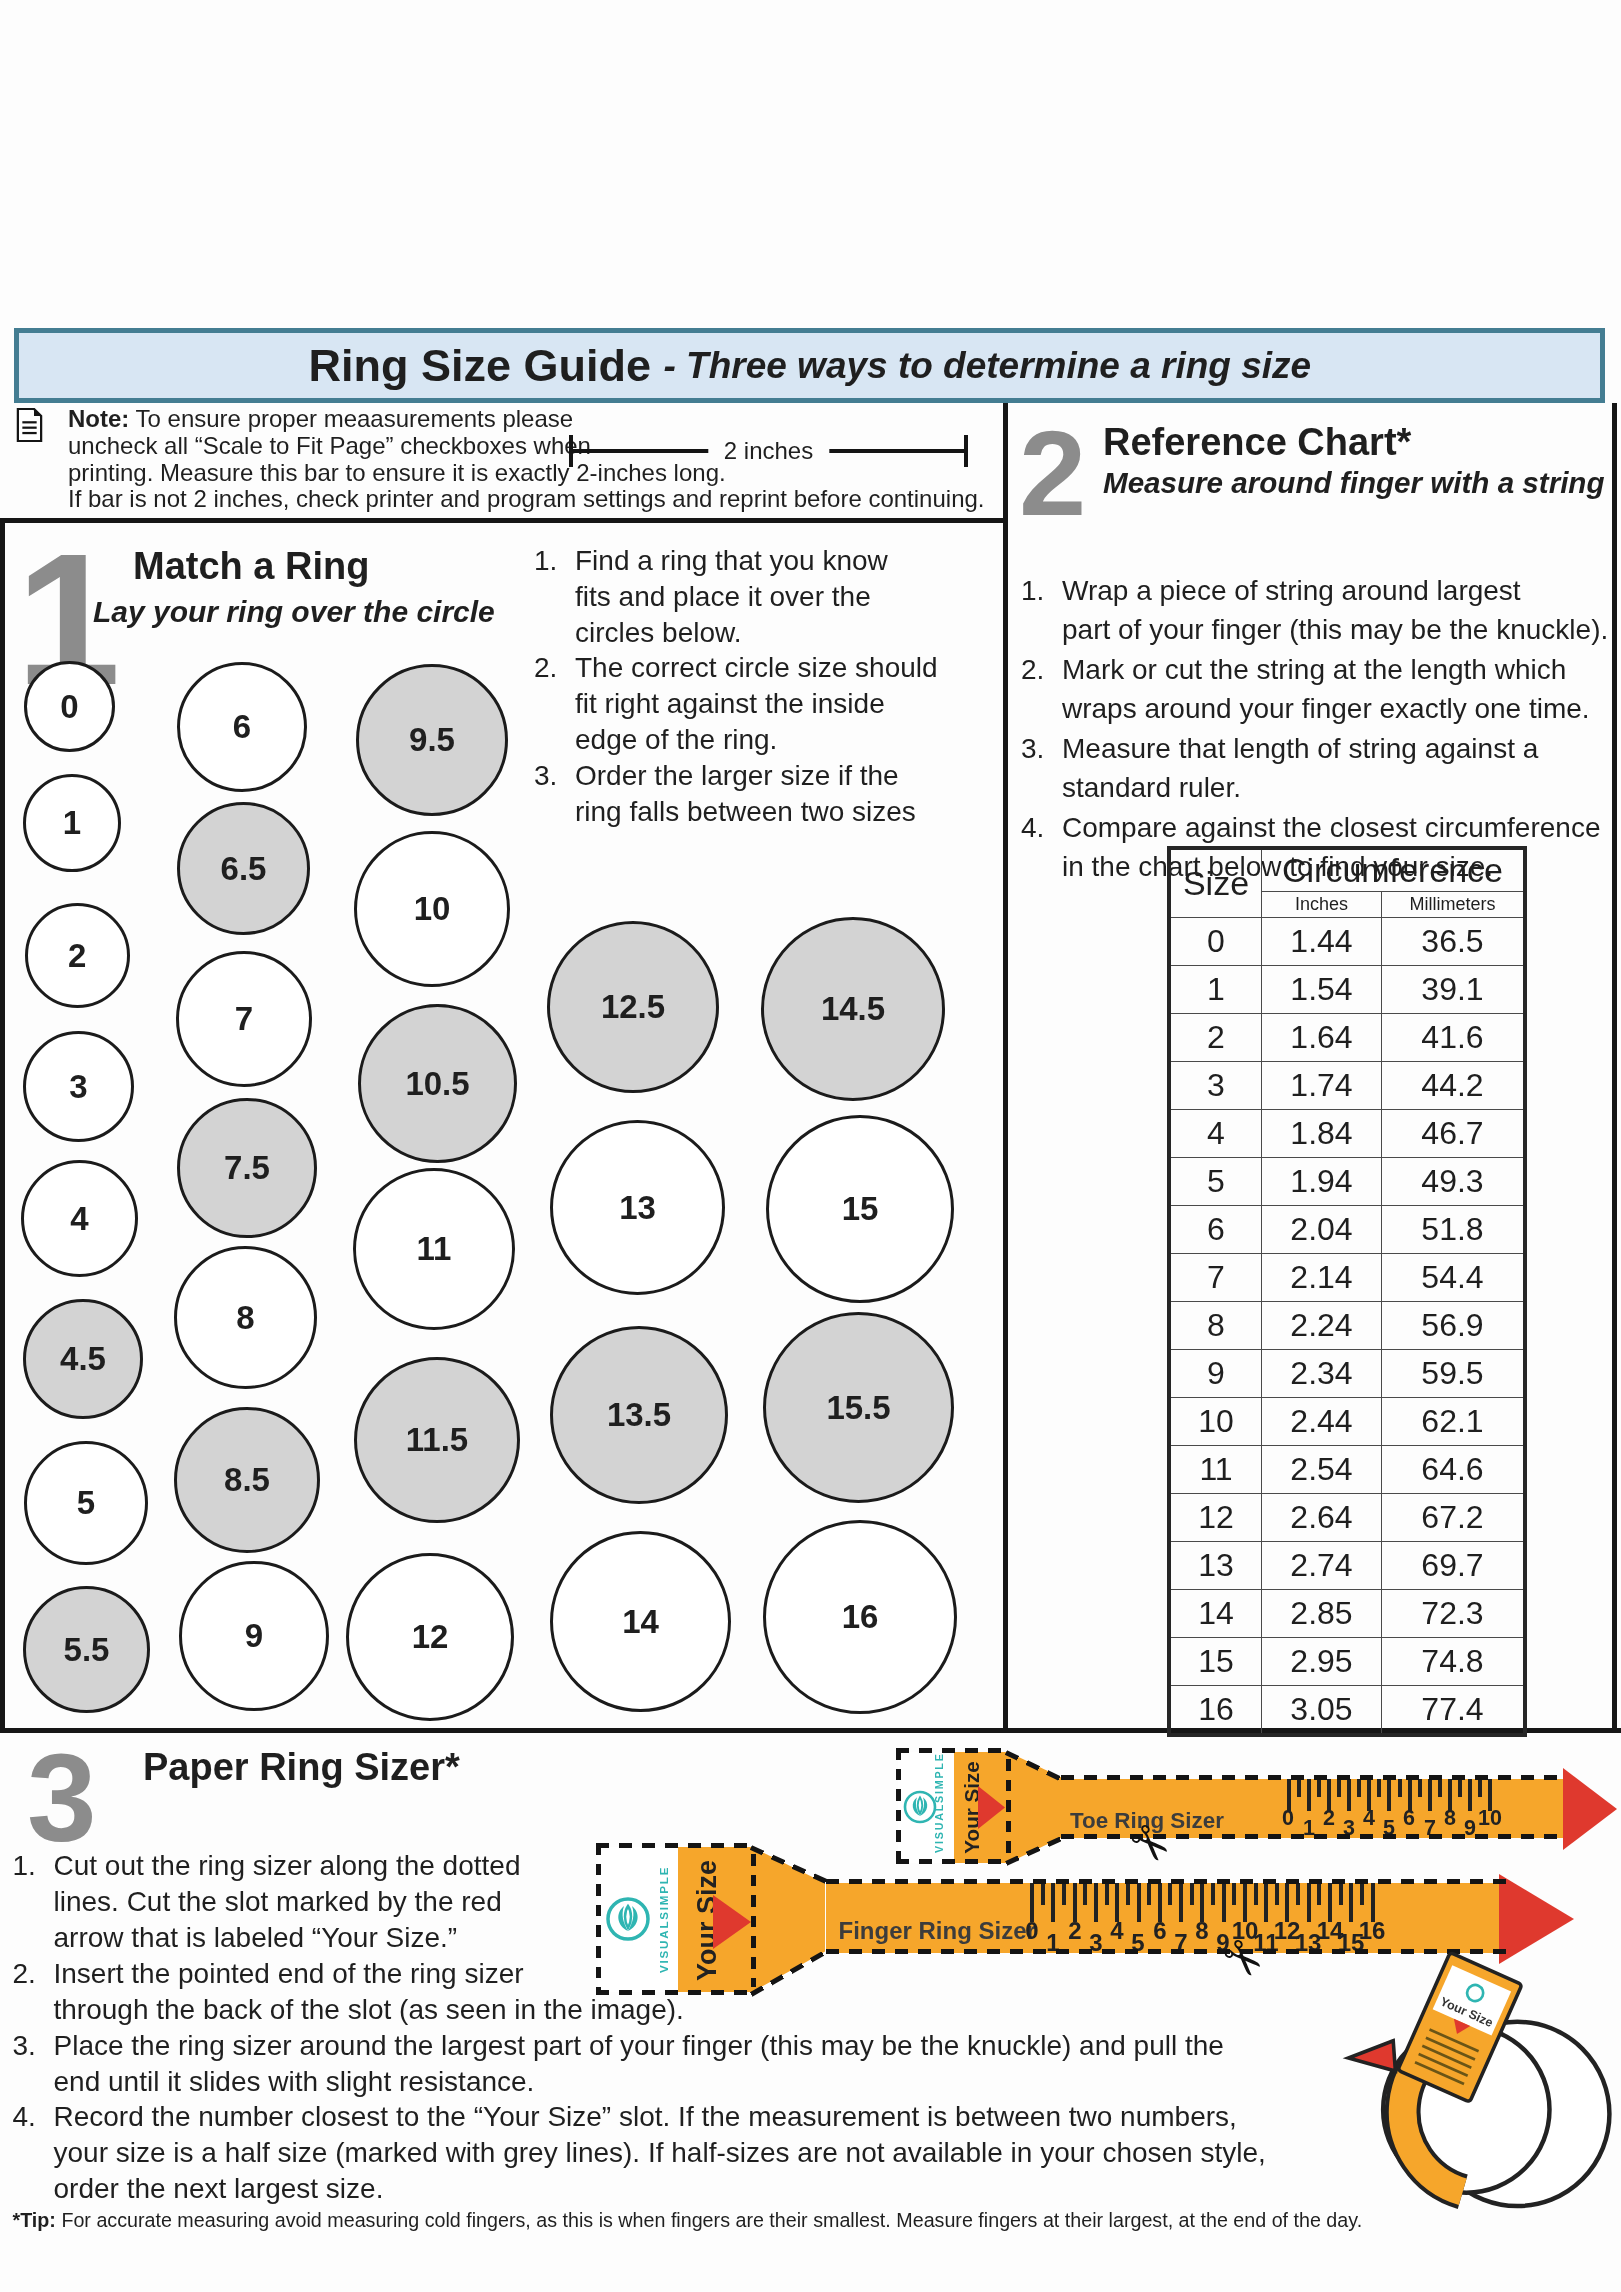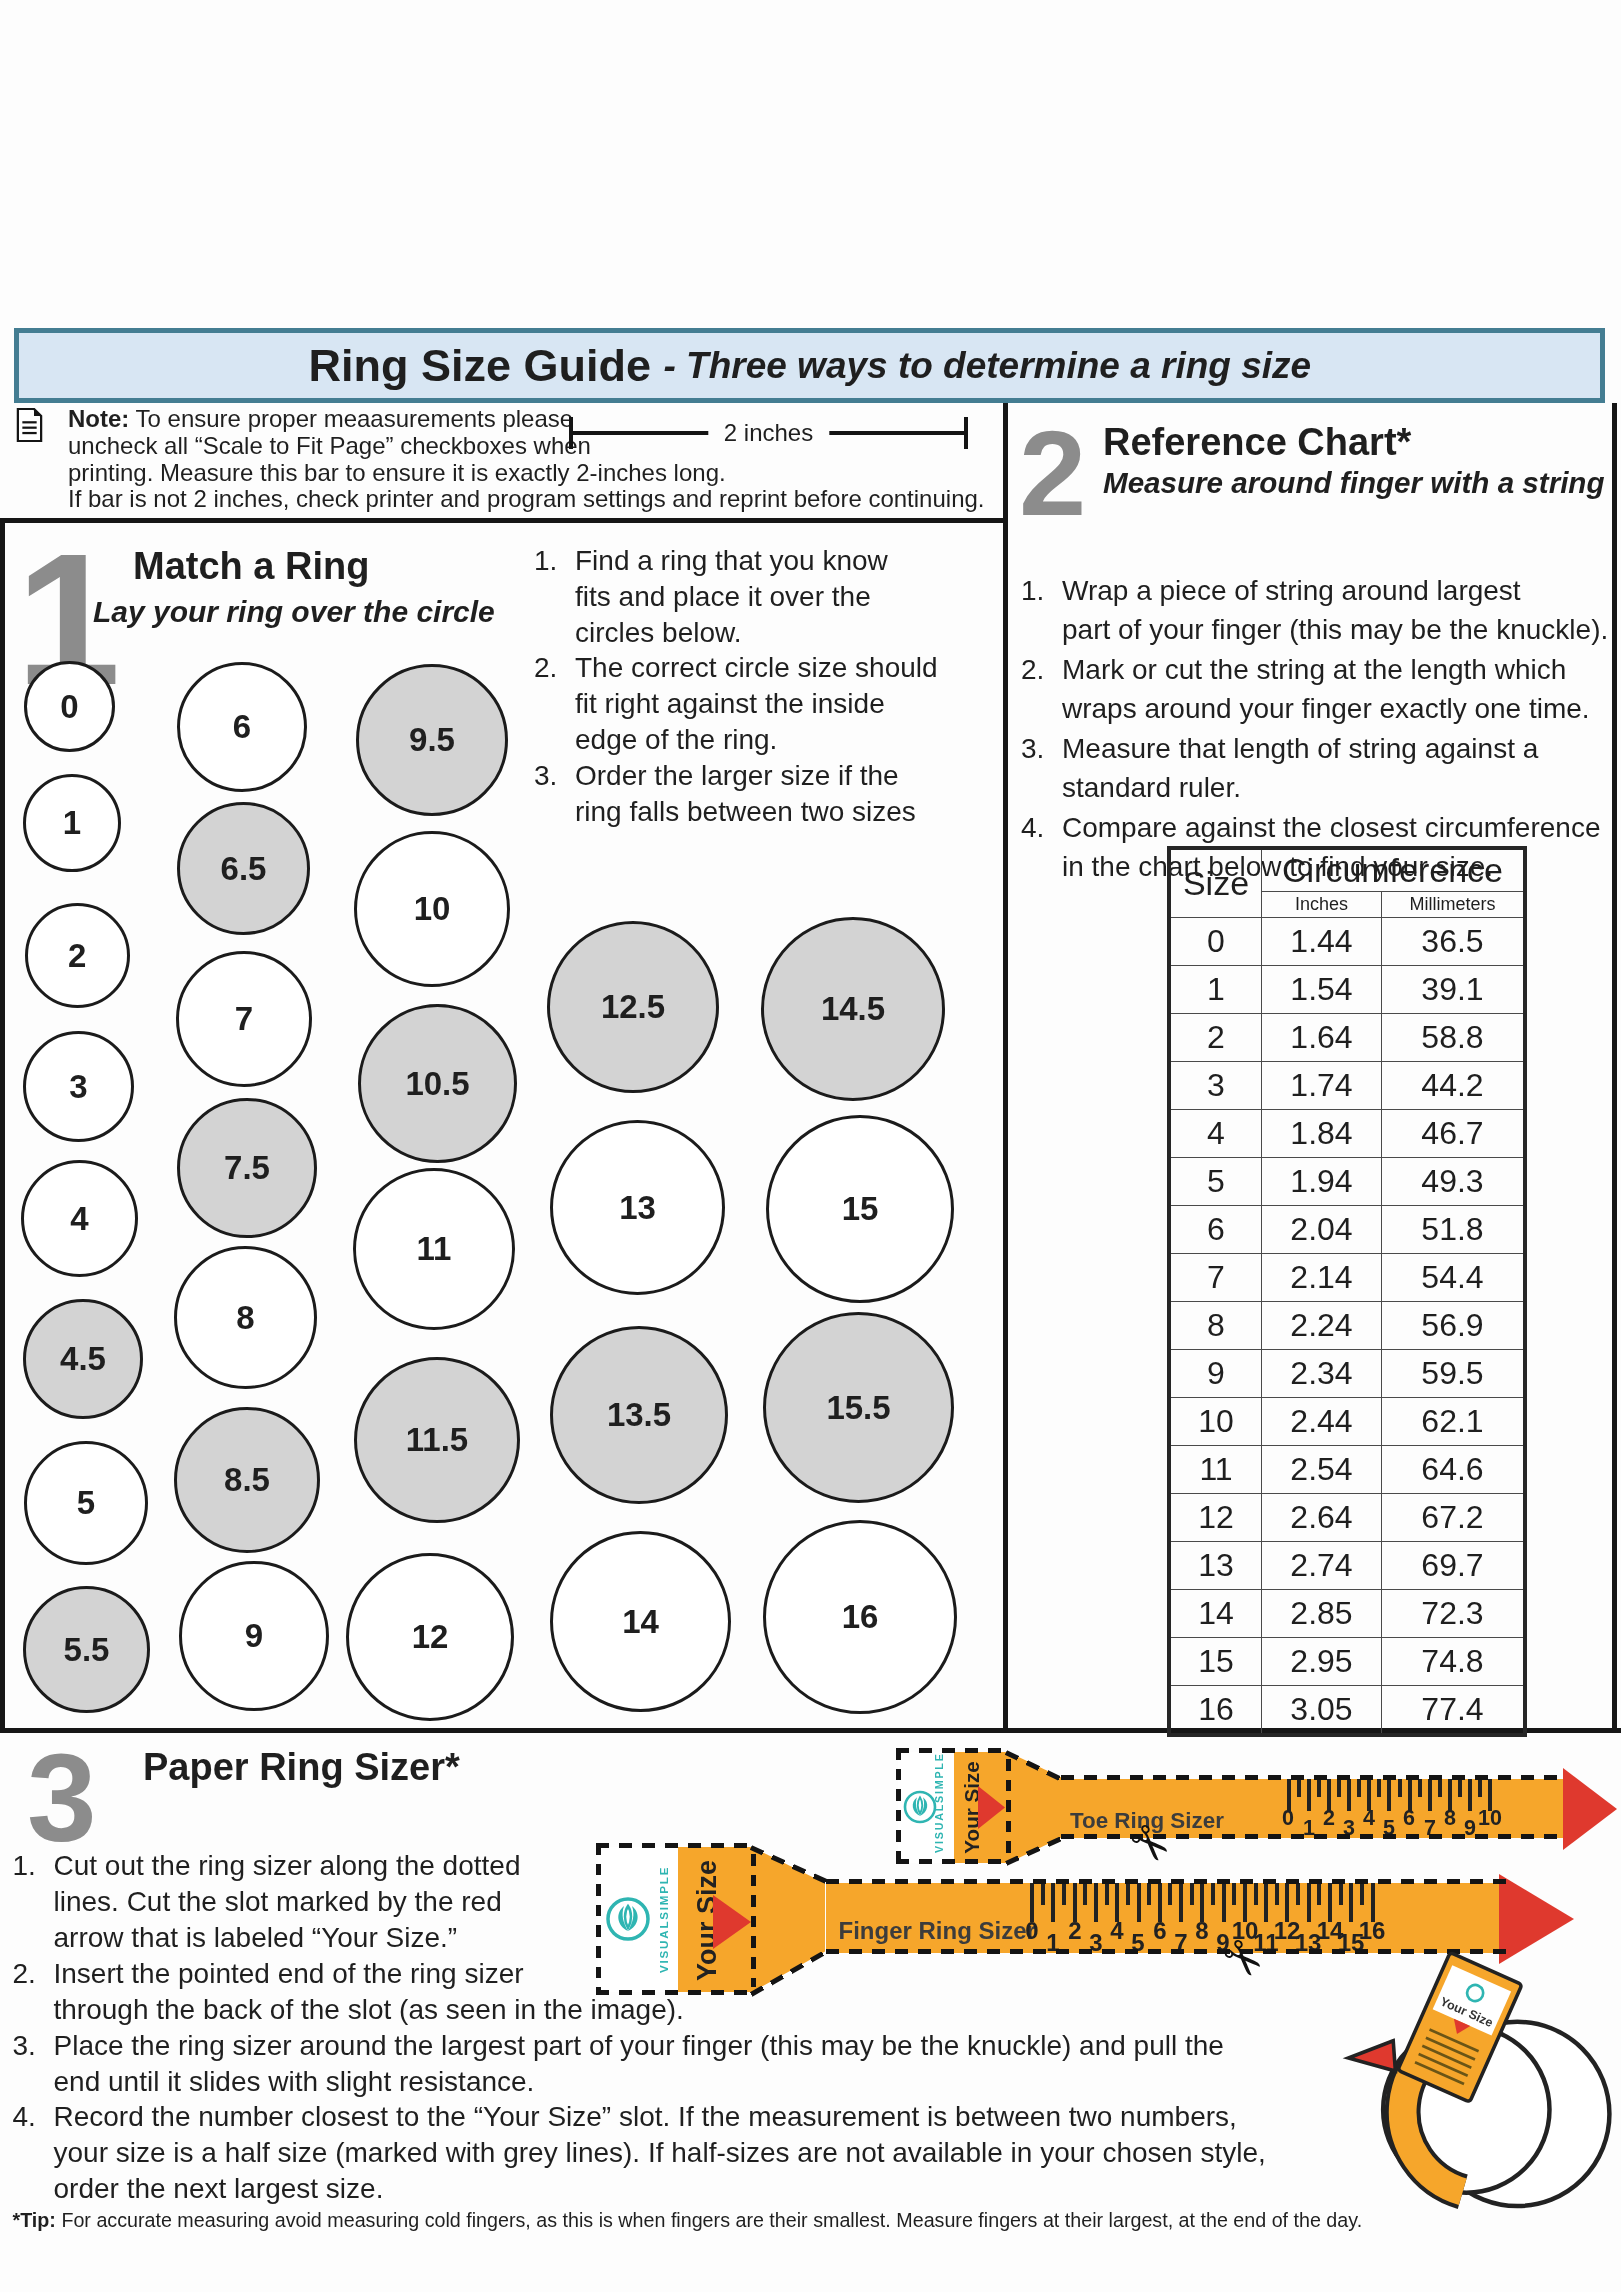--- a/index.html
+++ b/index.html
@@ -12,21 +12,21 @@
     background:#d8e6f3;border:5.4px solid #447d92;box-sizing:border-box;
     display:flex;align-items:center;justify-content:center;gap:12.5px;}
   .title-main{font-size:45px;font-weight:bold;}
   .title-sub{font-size:37px;font-weight:bold;font-style:italic;}
 
   
   .note-line{position:absolute;left:68px;font-size:24px;white-space:nowrap;}
   .note-line b{font-weight:bold;}
 
   
-  .inchbar{position:absolute;left:569px;top:417px;width:399px;height:32px;text-align:right;}
+  .inchbar{position:absolute;left:569px;top:435px;width:399px;height:32px;text-align:right;}
   .inchbar .bar-line{position:absolute;left:0;right:0;top:14.3px;height:3.6px;background:#141414;}
   .inchbar .bar-tick{position:absolute;top:0;width:3.6px;height:32px;background:#141414;}
   .inchbar .bar-label{position:absolute;left:50%;top:1.8px;transform:translateX(-50%);
      background:#fdfdfd;padding:0 16px;font-size:24px;}
 
   
   .rule{position:absolute;background:#161616;}
 
   
   .secnum{position:absolute;color:#8c8c8c;font-weight:bold;}
@@ -213,21 +213,21 @@
           <td>36.5</td>
         </tr>
         <tr>
           <td>1</td>
           <td>1.54</td>
           <td>39.1</td>
         </tr>
         <tr>
           <td>2</td>
           <td>1.64</td>
-          <td>58.8</td>
+          <td>41.6</td>
         </tr>
         <tr>
           <td>3</td>
           <td>1.74</td>
           <td>44.2</td>
         </tr>
         <tr>
           <td>4</td>
           <td>1.84</td>
           <td>46.7</td>

